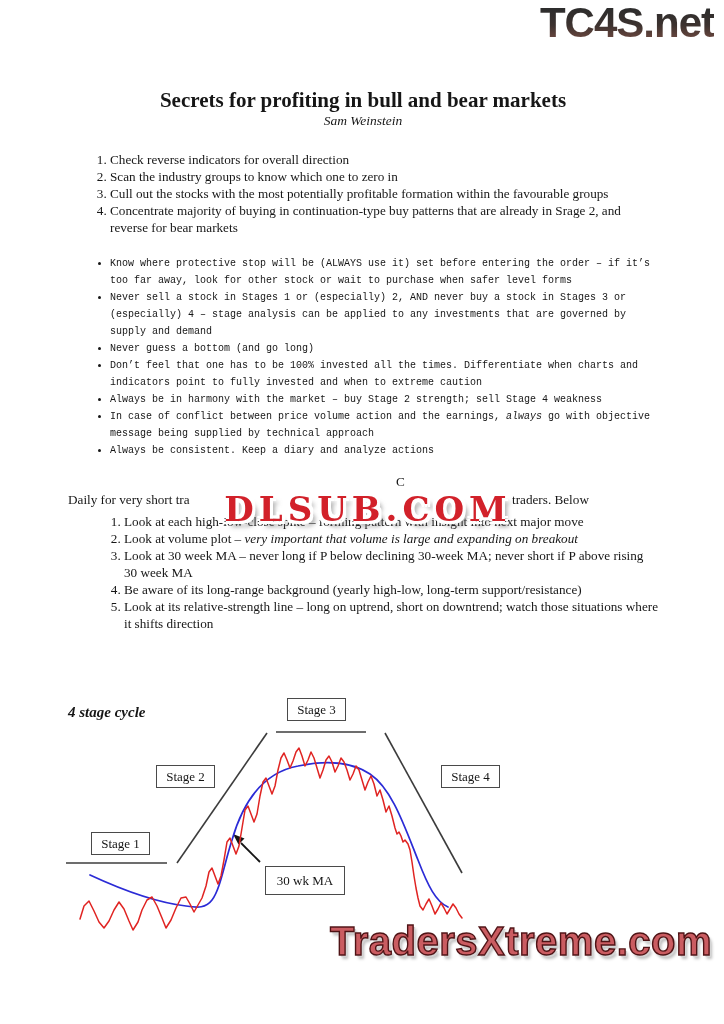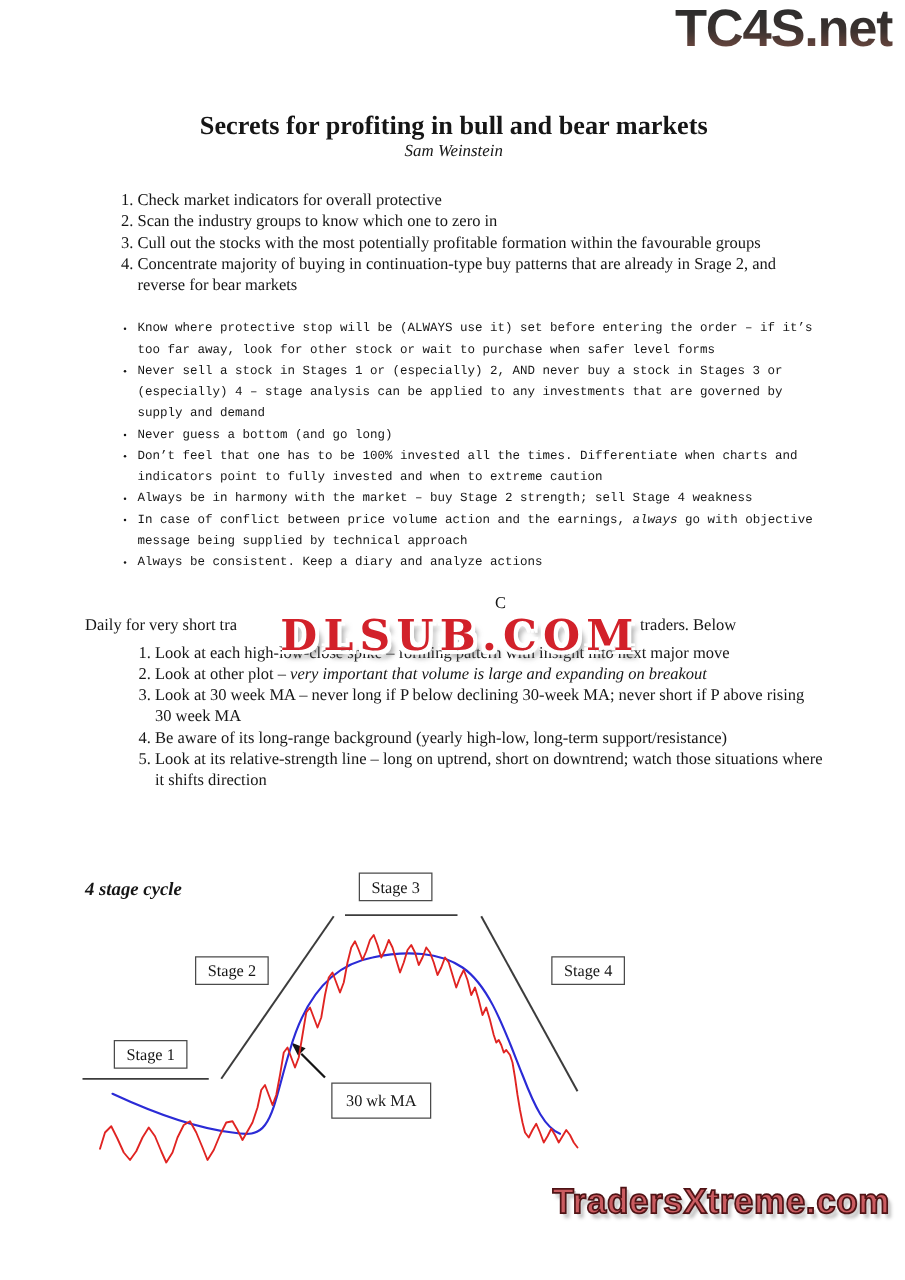--- a/index.html
+++ b/index.html
@@ -54,40 +54,40 @@
     width:57px; height:21px; line-height:21px; text-align:center; font-size:13px;
   }
   .box-stage3 { left:287px; top:8px; }
   .box-stage2 { left:156px; top:75px; }
   .box-stage4 { left:441px; top:75px; }
   .box-stage1 { left:91px;  top:142px; }
   .box-ma     { left:265px; top:176px; width:78px; height:27px; line-height:27px; }
 
   
   .bottom-logo {
-    position:absolute; right:12px; top:944px;
+    position:absolute; right:12px; top:924px;
     font-family:"Liberation Sans","DejaVu Sans",sans-serif;
-    font-weight:bold; font-size:28px; line-height:34px; letter-spacing:0.5px;
+    font-weight:bold; font-size:40px; line-height:34px; letter-spacing:0.5px;
     color:#ca5c61; -webkit-text-stroke:1.4px #4e1315;
     text-shadow:2px 2px 0 #d4d4d4, 3px 4px 3px #bfbfbf;
   }
 </style>
 </head>
 <body>
 
 <div class="page">
 
   <div class="top-logo">TC4S.net</div>
 
   <div class="content">
     <h1 class="title">Secrets for profiting in bull and bear markets</h1>
     <div class="author">Sam Weinstein</div>
 
     <ol class="steps">
-      <li>Check market indicators for overall protective</li>
+      <li>Check reverse indicators for overall direction</li>
       <li>Scan the industry groups to know which one to zero in</li>
       <li>Cull out the stocks with the most potentially profitable formation within the favourable groups</li>
       <li>Concentrate majority of buying in continuation-type buy patterns that are already in Srage 2, and reverse for bear markets</li>
     </ol>
 
     <ul class="principles">
       <li><span>Know where protective stop will be (ALWAYS use it) set before entering the order – if it’s too far away, look for other stock or wait to purchase when safer level forms</span><em></em><span></span></li>
       <li><span>Never sell a stock in Stages 1 or (especially) 2, AND never buy a stock in Stages 3 or (especially) 4 – stage analysis can be applied to any investments that are governed by supply and demand</span><em></em><span></span></li>
       <li><span>Never guess a bottom (and go long)</span><em></em><span></span></li>
       <li><span>Don’t feel that one has to be 100% invested all the times. Differentiate when charts and indicators point to fully invested and when to extreme caution</span><em></em><span></span></li>
@@ -97,21 +97,21 @@
     </ul>
 
     <div class="charts-section">
       <span class="c-frag">C</span>
       <div class="intro-line">
         <span>Daily for very short tra</span>
         <span class="intro-right">traders. Below</span>
       </div>
       <ol class="weekly">
         <li><span>Look at each high-low-close spike – forming pattern with insight into next major move</span><em></em><span></span></li>
-        <li><span>Look at other plot – </span><em>very important that volume is large and expanding on breakout</em><span></span></li>
+        <li><span>Look at volume plot – </span><em>very important that volume is large and expanding on breakout</em><span></span></li>
         <li><span>Look at 30 week MA – never long if P below declining 30-week MA; never short if P above rising 30 week MA</span><em></em><span></span></li>
         <li><span>Be aware of its long-range background (yearly high-low, long-term support/resistance)</span><em></em><span></span></li>
         <li><span>Look at its relative-strength line – long on uptrend, short on downtrend; watch those situations where it shifts direction</span><em></em><span></span></li>
       </ol>
     </div>
   </div>
 
   <div class="watermark">DLSUB.COM</div>
 
   <div class="diagram">

